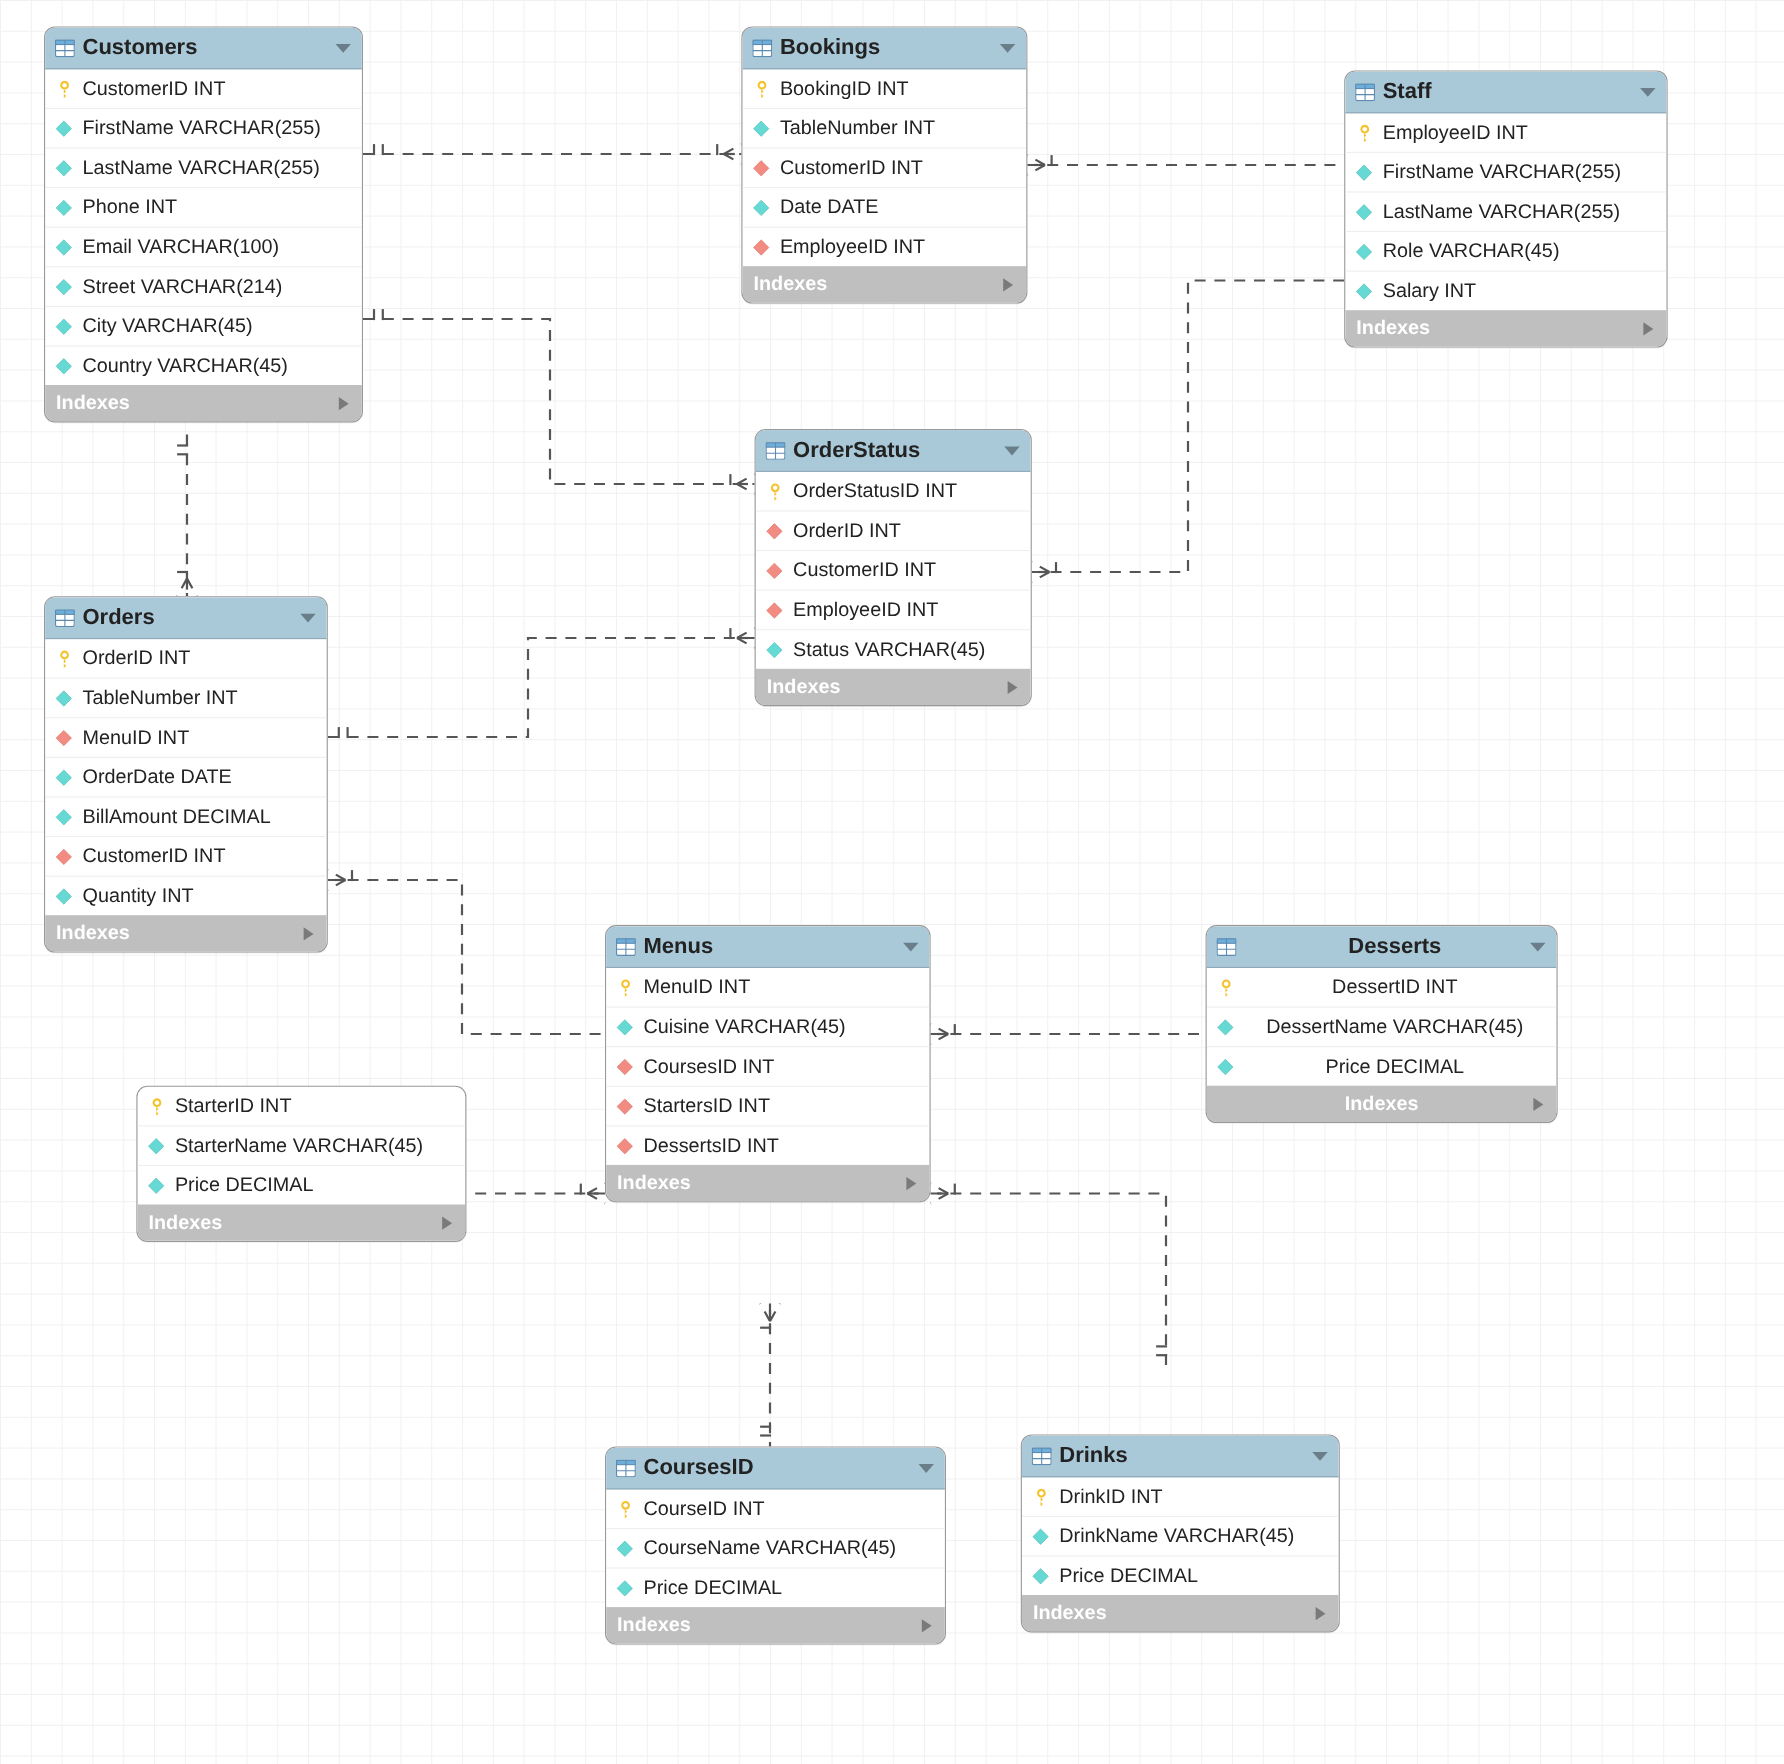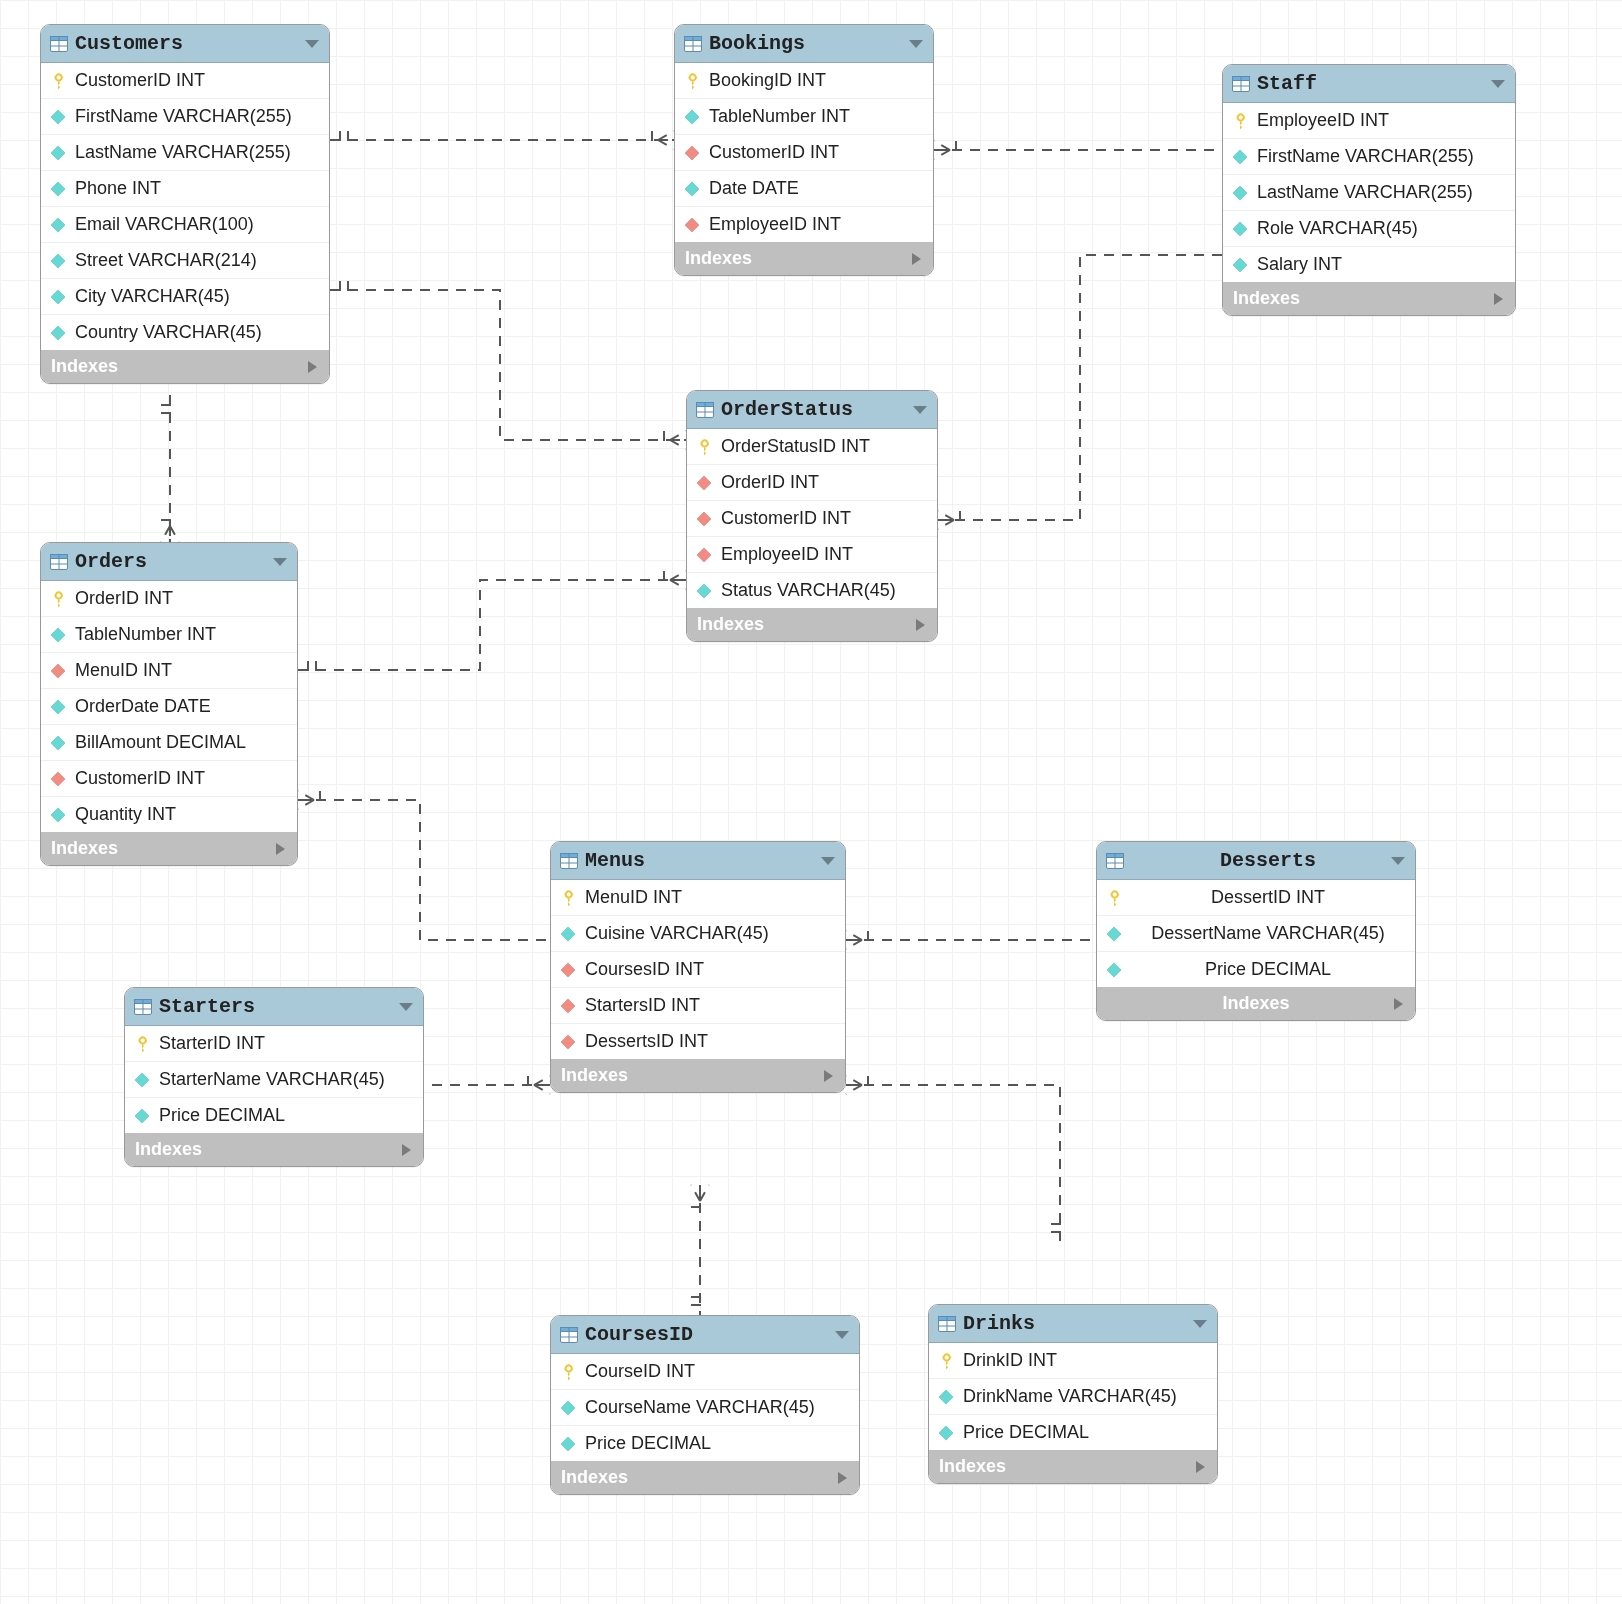--- a/index.html
+++ b/index.html
@@ -24,21 +24,20 @@
     box-shadow: 0 1px 0 rgba(0,0,0,0.05);
   }
   .thead {
     background: #a9c8d8;
     padding: 7px 10px 7px 34px;
     position: relative;
     font-weight: bold;
     font-size: 20px;
     color: #222;
     border-bottom: 1px solid #8fa9b8;
-    font-family: Liberation Mono, monospace;
   }
   .thead .table-icon {
     position: absolute;
     left: 9px; top: 50%;
     transform: translateY(-50%);
     width: 18px; height: 16px;
   }
   .thead .caret {
     position: absolute;
     right: 10px; top: 50%;
@@ -412,26 +411,20 @@
       <div class="col"><svg class="ic" viewBox="0 0 16 16">
           <polygon points="8,1 15,8 8,15 1,8" fill="#67d9d4" stroke="#3eb8b2" stroke-width="0.5"></polygon>
         </svg><span>DessertName VARCHAR(45)</span></div>
       <div class="col"><svg class="ic" viewBox="0 0 16 16">
           <polygon points="8,1 15,8 8,15 1,8" fill="#67d9d4" stroke="#3eb8b2" stroke-width="0.5"></polygon>
         </svg><span>Price DECIMAL</span></div>
     </div>
     <div class="indexes"><span>Indexes</span><span class="arrow"></span></div>
   </div>
 <div class="table" style="left: 124px; top: 987px; width: 300px;">
-    <div class="thead"><svg class="table-icon" viewBox="0 0 18 16">
-        <rect x="0.5" y="0.5" width="17" height="15" rx="1.5" fill="#fff" stroke="#5c8ab0"></rect>
-        <rect x="0.5" y="0.5" width="17" height="4" fill="#6eaedb" stroke="#5c8ab0"></rect>
-        <line x1="9" y1="0.5" x2="9" y2="15.5" stroke="#5c8ab0"></line>
-        <line x1="0.5" y1="10" x2="17.5" y2="10" stroke="#5c8ab0"></line>
-      </svg><span>Starters</span><span class="caret"></span></div>
     <div class="cols">
       <div class="col"><svg class="ic" viewBox="0 0 16 16">
           <path d="M6 1 A4 4 0 1 0 6 9 A4 4 0 1 0 6 1 M6 3 A2 2 0 1 1 6 7 A2 2 0 1 1 6 3 M8 8 L14 14 L14 11 L11 11 L11 8 Z" fill="#f4c430" transform="rotate(45 8 8)"></path>
         </svg><span>StarterID INT</span></div>
       <div class="col"><svg class="ic" viewBox="0 0 16 16">
           <polygon points="8,1 15,8 8,15 1,8" fill="#67d9d4" stroke="#3eb8b2" stroke-width="0.5"></polygon>
         </svg><span>StarterName VARCHAR(45)</span></div>
       <div class="col"><svg class="ic" viewBox="0 0 16 16">
           <polygon points="8,1 15,8 8,15 1,8" fill="#67d9d4" stroke="#3eb8b2" stroke-width="0.5"></polygon>
         </svg><span>Price DECIMAL</span></div>

